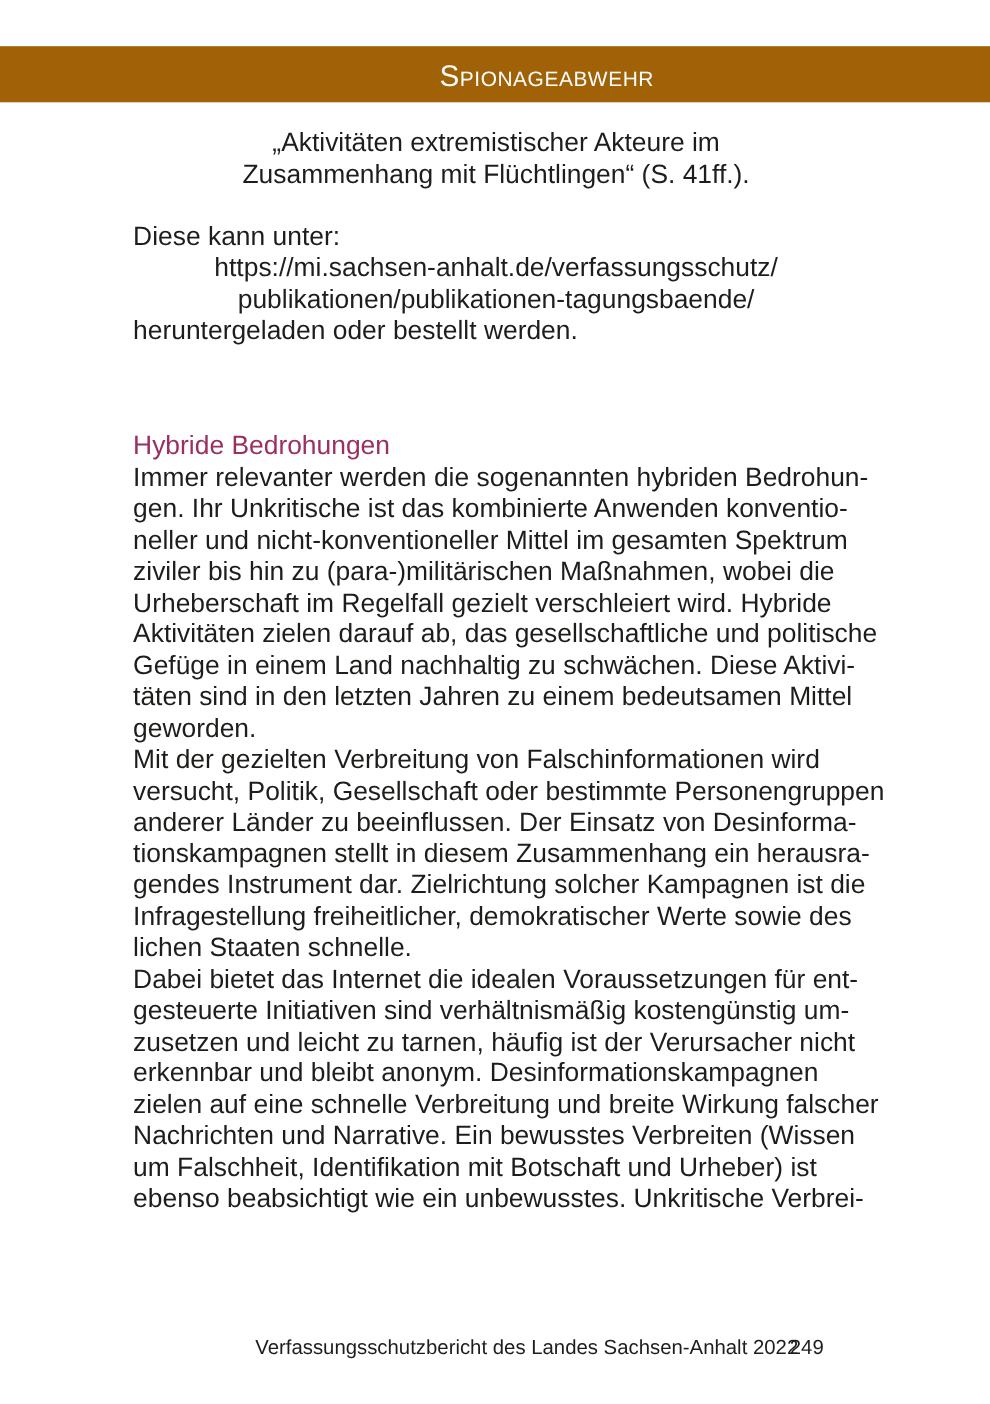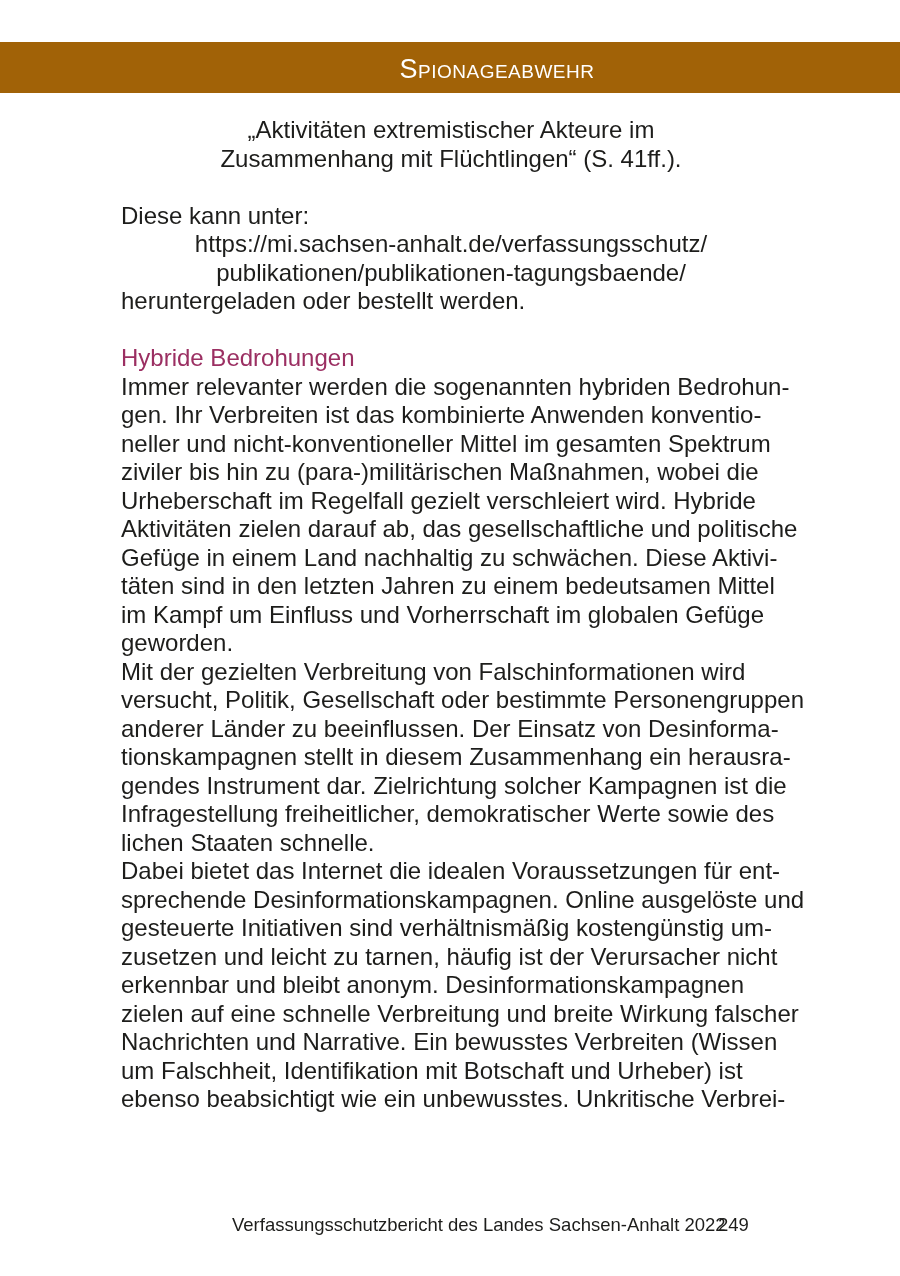--- a/index.html
+++ b/index.html
@@ -21,21 +21,21 @@
       font-size: 24px; line-height: 28.5px;
     }
     .quote { text-align: center; width: 660px; }
     .quote div { white-space: nowrap; }
     .gap { height: 28.5px; }
     .link-block { text-align: center; }
     .link-block a {
       color: #1d1d1b; text-underline-offset: 4px;
       text-decoration-thickness: 1px; white-space: nowrap;
     }
-    .section-heading { color: #9b2f62; }
+    .section-heading { color: #9b2f62; margin-top: 48px; }
     .para div { white-space: nowrap; }
     .footer {
       position: absolute; top: 1214px; left: 203px; font-size: 18.5px;
       color: #1d1d1b; white-space: nowrap; margin-left: 29px;
     }
     .page-number {
       position: absolute; top: 1214px; left: 718px; font-size: 18.5px;
       color: #1d1d1b;
     }
   </style>
@@ -60,44 +60,42 @@
     <div><a>publikationen/publikationen-tagungsbaende/</a></div>
   </div>
   <div>heruntergeladen oder bestellt werden.</div>
 
   <div class="gap"></div>
 
   <div class="section-heading">Hybride Bedrohungen</div>
 
   <div class="para">
     <div>Immer relevanter werden die sogenannten hybriden Bedrohun-</div>
-    <div>gen. Ihr Verbreiten ist das kombinierte Anwenden konventio-</div>
+    <div>gen. Ihr Unkritische ist das kombinierte Anwenden konventio-</div>
     <div>neller und nicht-konventioneller Mittel im gesamten Spektrum</div>
     <div>ziviler bis hin zu (para-)militärischen Maßnahmen, wobei die</div>
     <div>Urheberschaft im Regelfall gezielt verschleiert wird. Hybride</div>
     <div>Aktivitäten zielen darauf ab, das gesellschaftliche und politische</div>
     <div>Gefüge in einem Land nachhaltig zu schwächen. Diese Aktivi-</div>
     <div>täten sind in den letzten Jahren zu einem bedeutsamen Mittel</div>
-    <div>im Kampf um Einfluss und Vorherrschaft im globalen Gefüge</div>
     <div>geworden.</div>
   </div>
 
   <div class="para">
     <div>Mit der gezielten Verbreitung von Falschinformationen wird</div>
     <div>versucht, Politik, Gesellschaft oder bestimmte Personengruppen</div>
     <div>anderer Länder zu beeinflussen. Der Einsatz von Desinforma-</div>
     <div>tionskampagnen stellt in diesem Zusammenhang ein herausra-</div>
     <div>gendes Instrument dar. Zielrichtung solcher Kampagnen ist die</div>
     <div>Infragestellung freiheitlicher, demokratischer Werte sowie des</div>
     <div>lichen Staaten schnelle.</div>
   </div>
 
   <div class="para">
     <div>Dabei bietet das Internet die idealen Voraussetzungen für ent-</div>
-    <div>sprechende Desinformationskampagnen. Online ausgelöste und</div>
     <div>gesteuerte Initiativen sind verhältnismäßig kostengünstig um-</div>
     <div>zusetzen und leicht zu tarnen, häufig ist der Verursacher nicht</div>
     <div>erkennbar und bleibt anonym. Desinformationskampagnen</div>
     <div>zielen auf eine schnelle Verbreitung und breite Wirkung falscher</div>
     <div>Nachrichten und Narrative. Ein bewusstes Verbreiten (Wissen</div>
     <div>um Falschheit, Identifikation mit Botschaft und Urheber) ist</div>
     <div>ebenso beabsichtigt wie ein unbewusstes. Unkritische Verbrei-</div>
   </div>
 </div>
 

